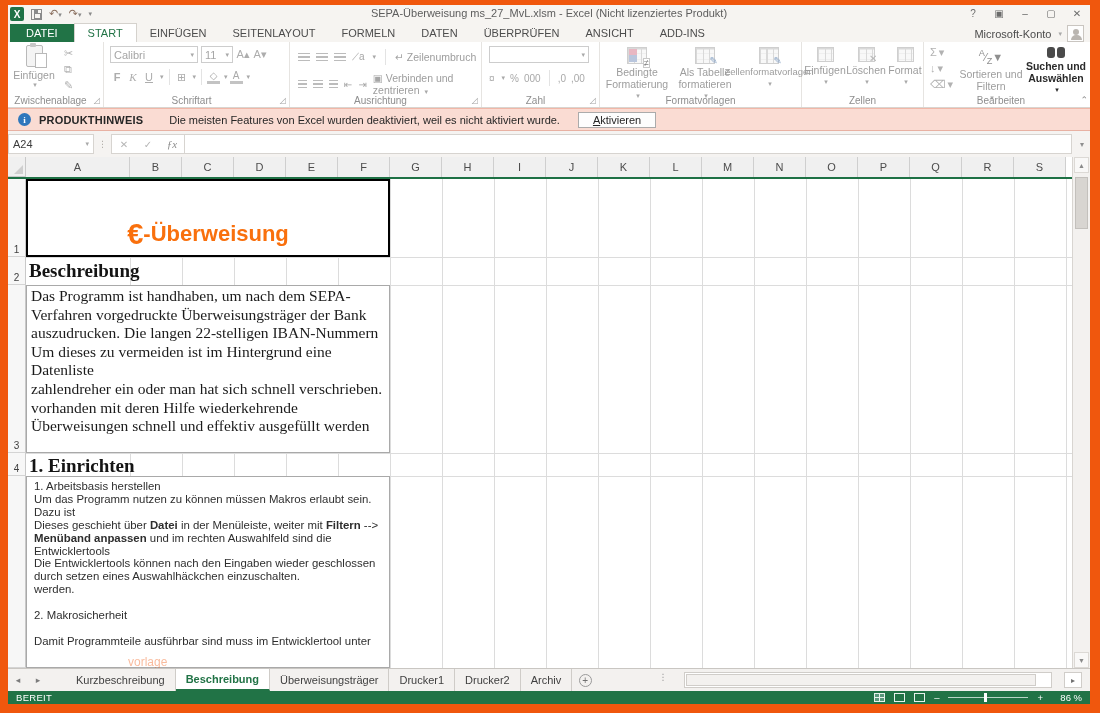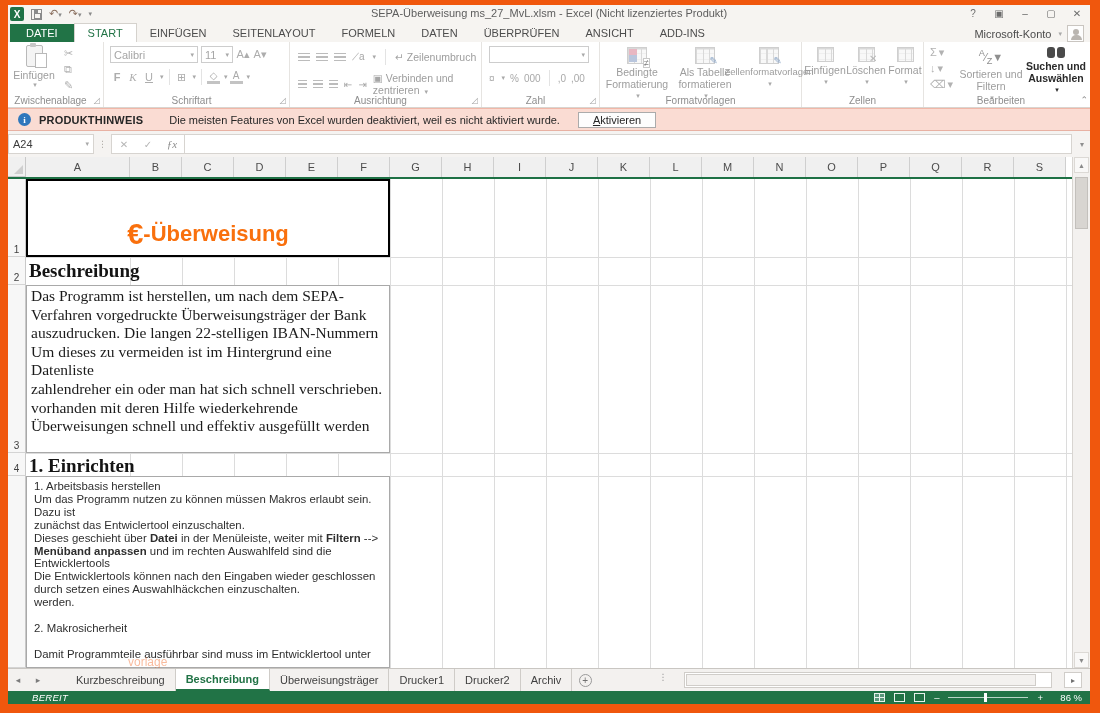--- a/index.html
+++ b/index.html
@@ -111,21 +111,21 @@
   .stab.active { background:#fff; color:#217346; font-weight:bold; border-bottom:2px solid #217346; border-right:1px solid #cfccc8; }
   .addsheet { width:26px; display:flex; align-items:center; justify-content:center; }
   .addsheet i { width:13px; height:13px; border:1px solid #9a9a9a; border-radius:50%; color:#6f6f6f; font-style:normal; font-size:10px; line-height:11px; text-align:center; }
   .tsplit { width:14px; display:flex; align-items:center; justify-content:center; color:#9a9a9a; font-size:9px; }
   .hscroll { position:absolute; left:676px; top:3px; width:368px; height:16px; background:#fff; border:1px solid #d0cdc9; }
   .hthumb { position:absolute; left:1px; top:1px; height:12px; width:350px; background:#f3f1ef; border:1px solid #d0cdc9; }
   .hsr { position:absolute; left:1056px; top:3px; width:18px; height:16px; background:#fff; border:1px solid #d0cdc9; color:#6f6f6f; font-size:8px; display:flex; align-items:center; justify-content:center; }
 
   
   .status { position:absolute; left:0; top:686px; right:0; height:13px; background:#217346; color:#fff; display:flex; align-items:center; font-size:9.5px; }
-  .status .mode { margin-left:24px; letter-spacing:.3px;font-style:italic; }
+  .status .mode { margin-left:8px; letter-spacing:.3px; }
   .sright { position:absolute; right:8px; top:0; height:13px; display:flex; align-items:center; gap:9px; }
   .vicon { width:11px; height:9px; border:1px solid #e8f1ec; background:transparent; }
   .vicon.sel { background:#5a977b; }
   .vicon.grid { background-image:linear-gradient(90deg,transparent 0 4px,#e8f1ec 4px 5px,transparent 5px 100%),linear-gradient(transparent 0 3px,#e8f1ec 3px 4px,transparent 4px 100%); }
   .zoomtrack { width:80px; height:1.5px; background:#b9d4c6; position:relative; }
   .zoomthumb { position:absolute; left:36px; top:-4px; width:3px; height:9px; background:#fff; }
   .zlabel { min-width:30px; text-align:right; }
 </style>
 </head>
 <body>
@@ -399,33 +399,32 @@
         <div class="hline" style="top: 100px;"></div>
         <div class="hline" style="top: 128px;"></div>
         <div class="hline" style="top: 296px;"></div>
         <div class="hline" style="top: 319px;"></div>
         <div class="titlecell">
           <span class="euro">€</span>
           <span class="rest">-Überweisung</span>
         </div>
         <div class="h-serif" style="top: 103px;">Beschreibung</div>
         <div class="parabox para1" style="top: 128px; height: 168px;">
-          <div>Das Programm ist herstellen, um nach dem SEPA-</div>
+          <div>Das Programm ist handhaben, um nach dem SEPA-</div>
           <div>Verfahren vorgedruckte Überweisungsträger der Bank</div>
           <div>auszudrucken. Die langen 22-stelligen IBAN-Nummern</div>
           <div>Um dieses zu vermeiden ist im Hintergrund eine Datenliste</div>
           <div>zahlendreher ein oder man hat sich schnell verschrieben.</div>
           <div>vorhanden mit deren Hilfe wiederkehrende</div>
           <div>Überweisungen schnell und effektiv ausgefüllt werden</div>
         </div>
         <div class="h-serif" style="top: 298px;">1. Einrichten</div>
         <div class="parabox para2" style="top: 319px; height: 192px;">
           <div><span>1. Arbeitsbasis herstellen</span></div>
           <div><span>Um das Programm nutzen zu können müssen Makros erlaubt sein. Dazu ist</span></div>
-          <div><span>zunächst das Entwiclertool einzuschalten.</span></div>
           <div><span>Dieses geschieht über </span><b>Datei</b><span> in der Menüleiste, weiter mit </span><b>Filtern</b><span> --&gt;</span></div>
           <div><b>Menüband anpassen</b><span> und im rechten Auswahlfeld sind die Entwicklertools</span></div>
           <div><span>Die Entwicklertools können nach den Eingaben wieder geschlossen</span></div>
           <div><span>durch setzen eines Auswahlhäckchen einzuschalten.</span></div>
           <div><span>werden.</span></div>
           <div>&nbsp;</div>
           <div><span>2. Makrosicherheit</span></div>
           <div>&nbsp;</div>
           <div><span> Damit Programmteile ausführbar sind muss im Entwicklertool unter </span></div>
         </div>

